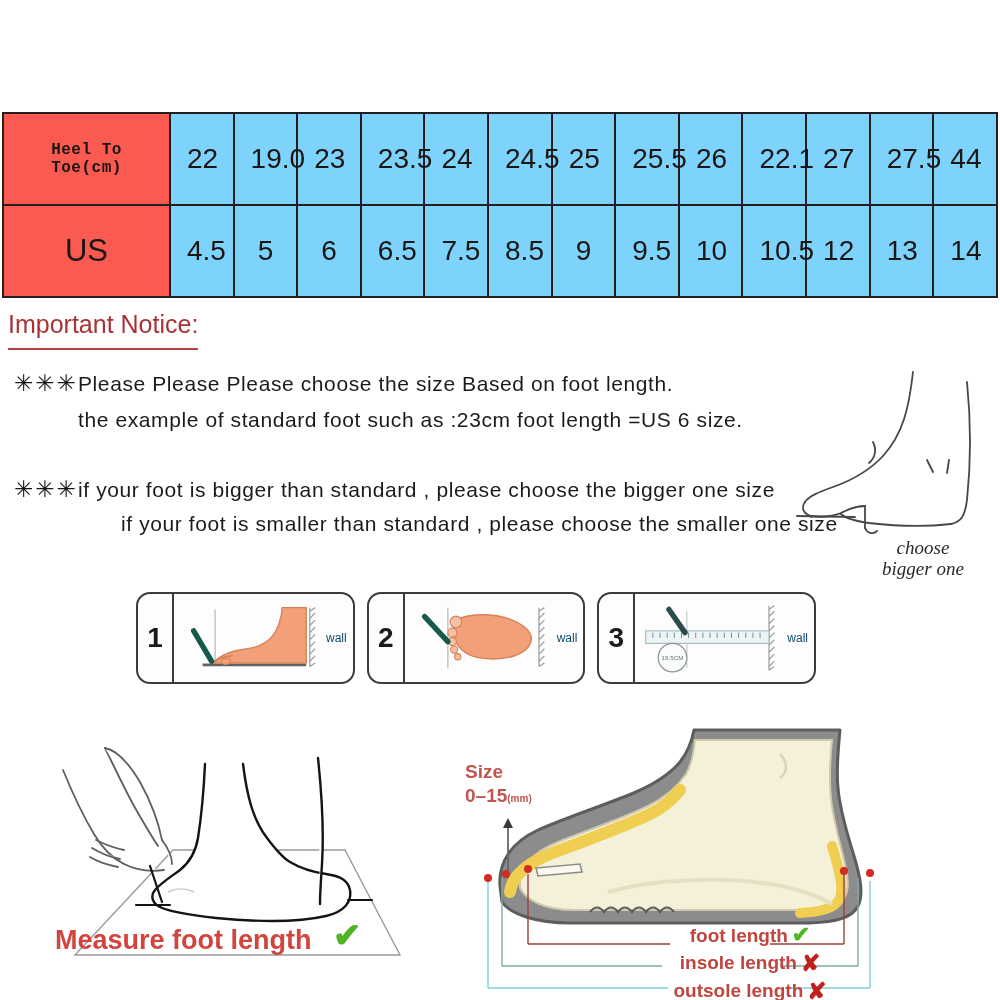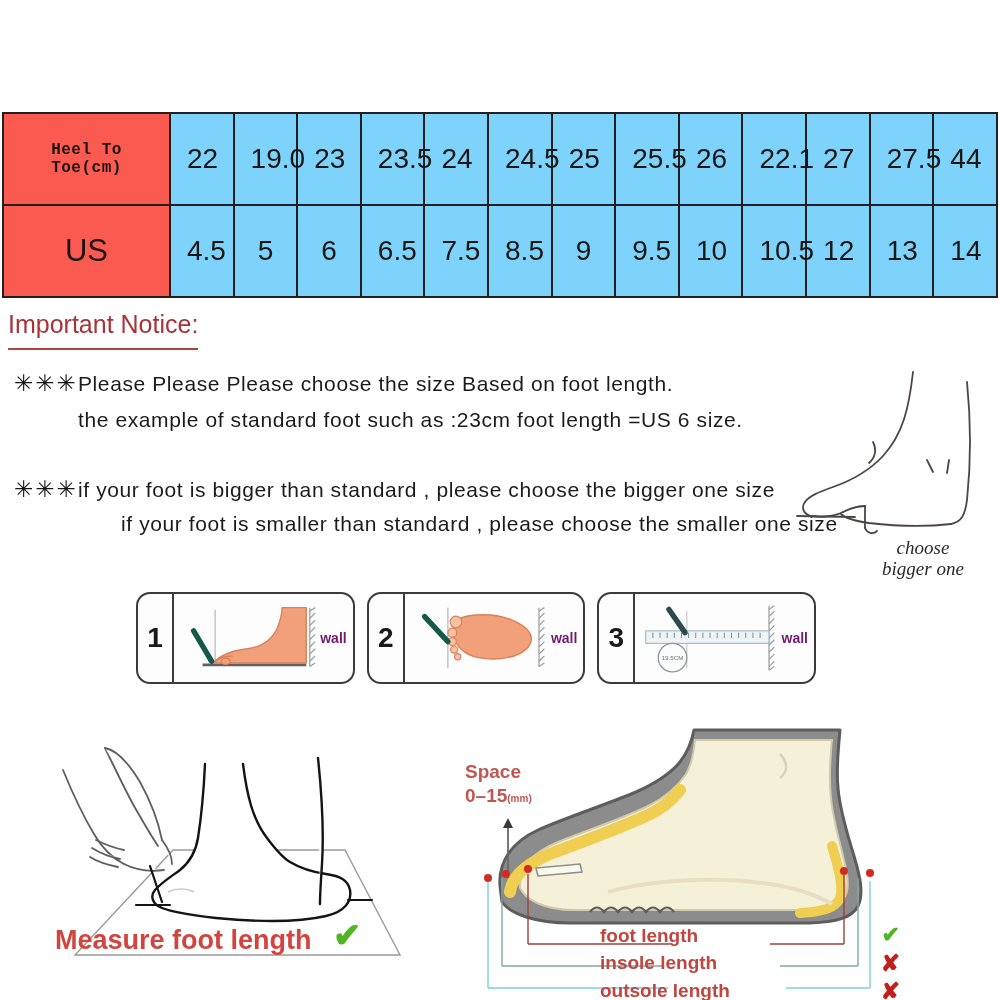--- a/index.html
+++ b/index.html
@@ -134,21 +134,21 @@
     border-right: 2px solid #3b3b3b;
     display: flex; align-items: center; justify-content: center;
     font-size: 28px; font-weight: 800; color: #1a1a1a;
     font-family: "Liberation Sans", sans-serif;
     flex: 0 0 34px;
   }
   .step-body { position: relative; flex: 1 1 auto; }
   .wall-label {
     position: absolute; right: 6px; top: 50%;
     transform: translateY(-50%);
-    font-size: 14px; font-weight: 700; color: #701a75;
+    font-size: 12px; font-weight: 400; color: #0c4a6e;
     font-family: "Liberation Sans", sans-serif;
   }
 
   
   .measure-wrap { position: absolute; left: 0px; top: 700px; width: 440px; height: 300px; }
   .measure-txt {
     position: absolute; left: 55px; top: 925px;
     font-size: 27px; font-weight: 700;
     color: #d2453f;
     font-family: "Liberation Sans", sans-serif;
@@ -170,21 +170,21 @@
   }
   .space-lbl .unit { font-size: 10px; }
   .dim-labels {
     position: absolute; left: 600px; top: 922px;
     width: 300px;
     font-family: "Liberation Sans", sans-serif;
   }
   .dim-row {
     font-size: 19px; font-weight: 700; color: #c0453f;
     white-space: nowrap; line-height: 1.22;
-    display: flex; align-items: center; justify-content: space-between;
+    display: flex; align-items: center; justify-content: center;
   }
   .mark-ok { color: #4fb523; font-size: 22px; margin-left: 4px; }
   .mark-no { color: #c0201c; font-size: 23px; margin-left: 4px; font-weight: 800; }
 </style>
 </head>
 <body>
 
 <div id="page">
 
 
@@ -462,21 +462,21 @@
     <g fill="#d22b22">
       <circle cx="48" cy="152" r="4"></circle>
       <circle cx="66" cy="148" r="4"></circle>
       <circle cx="88" cy="143" r="4"></circle>
       <circle cx="404" cy="145" r="4"></circle>
       <circle cx="430" cy="147" r="4"></circle>
     </g>
   </svg>
 
   <div class="space-lbl">
-    <div>Space</div>
+    <div>Size</div>
     <div><span>0–15</span><span class="unit">(mm)</span></div>
   </div>
 
   <div class="dim-labels">
     <div class="dim-row">
       <span>foot  length</span>
       <span class="mark-ok">✔</span>
     </div>
     <div class="dim-row">
       <span>insole length</span>

